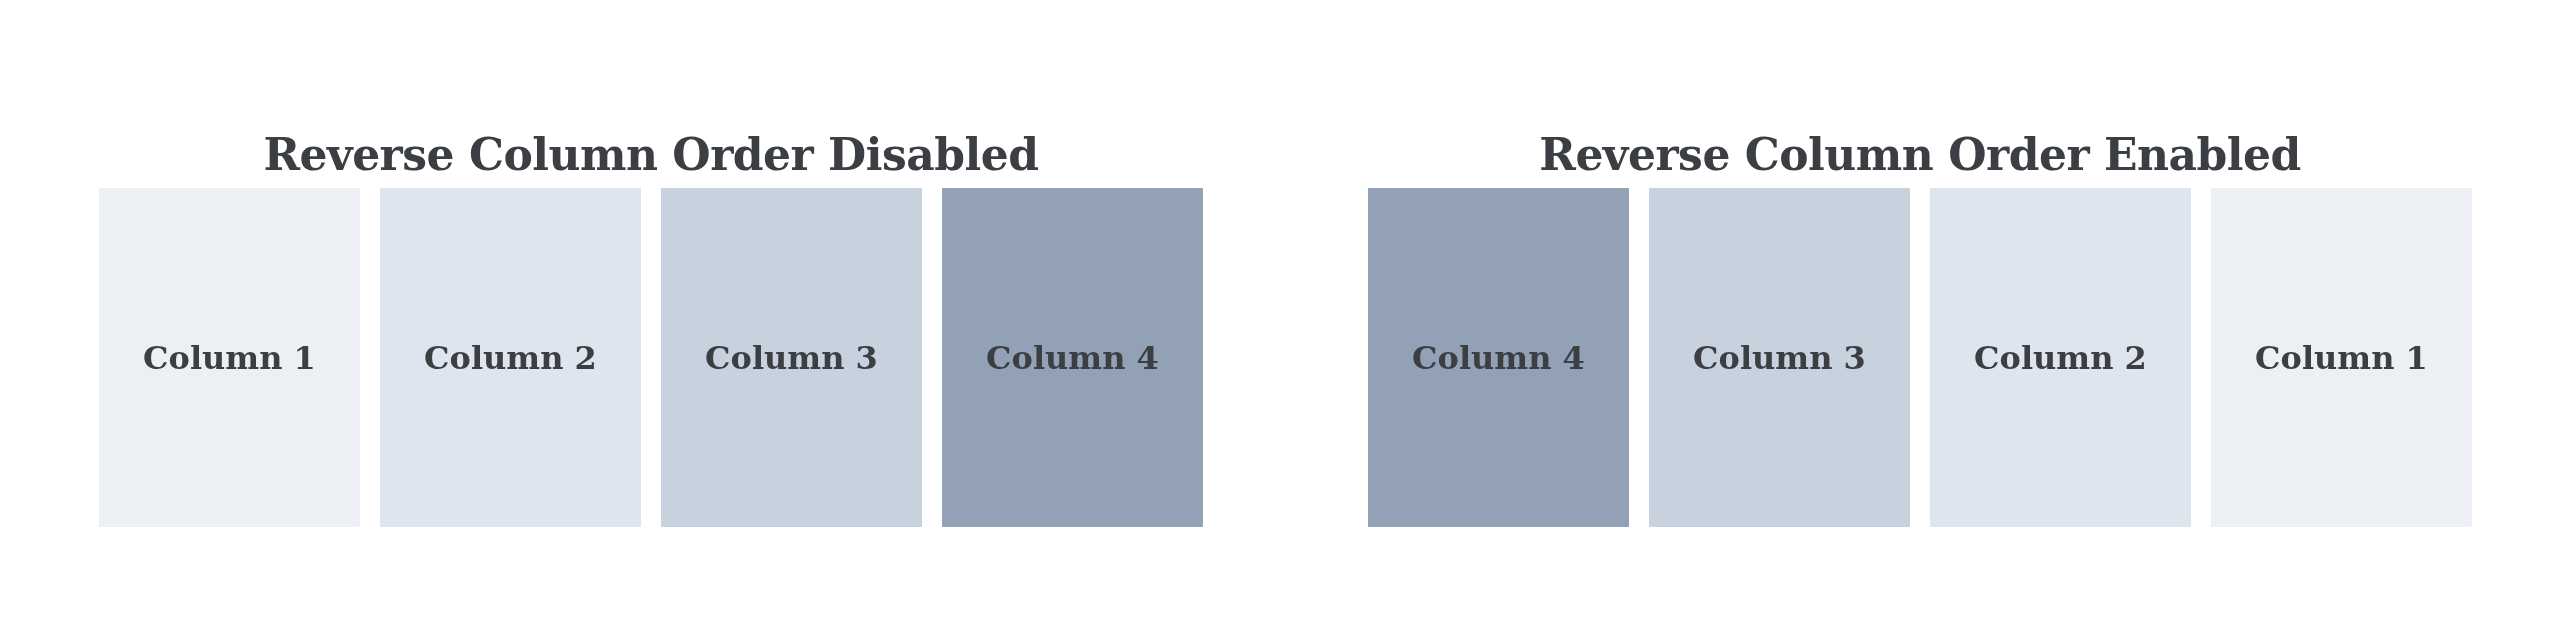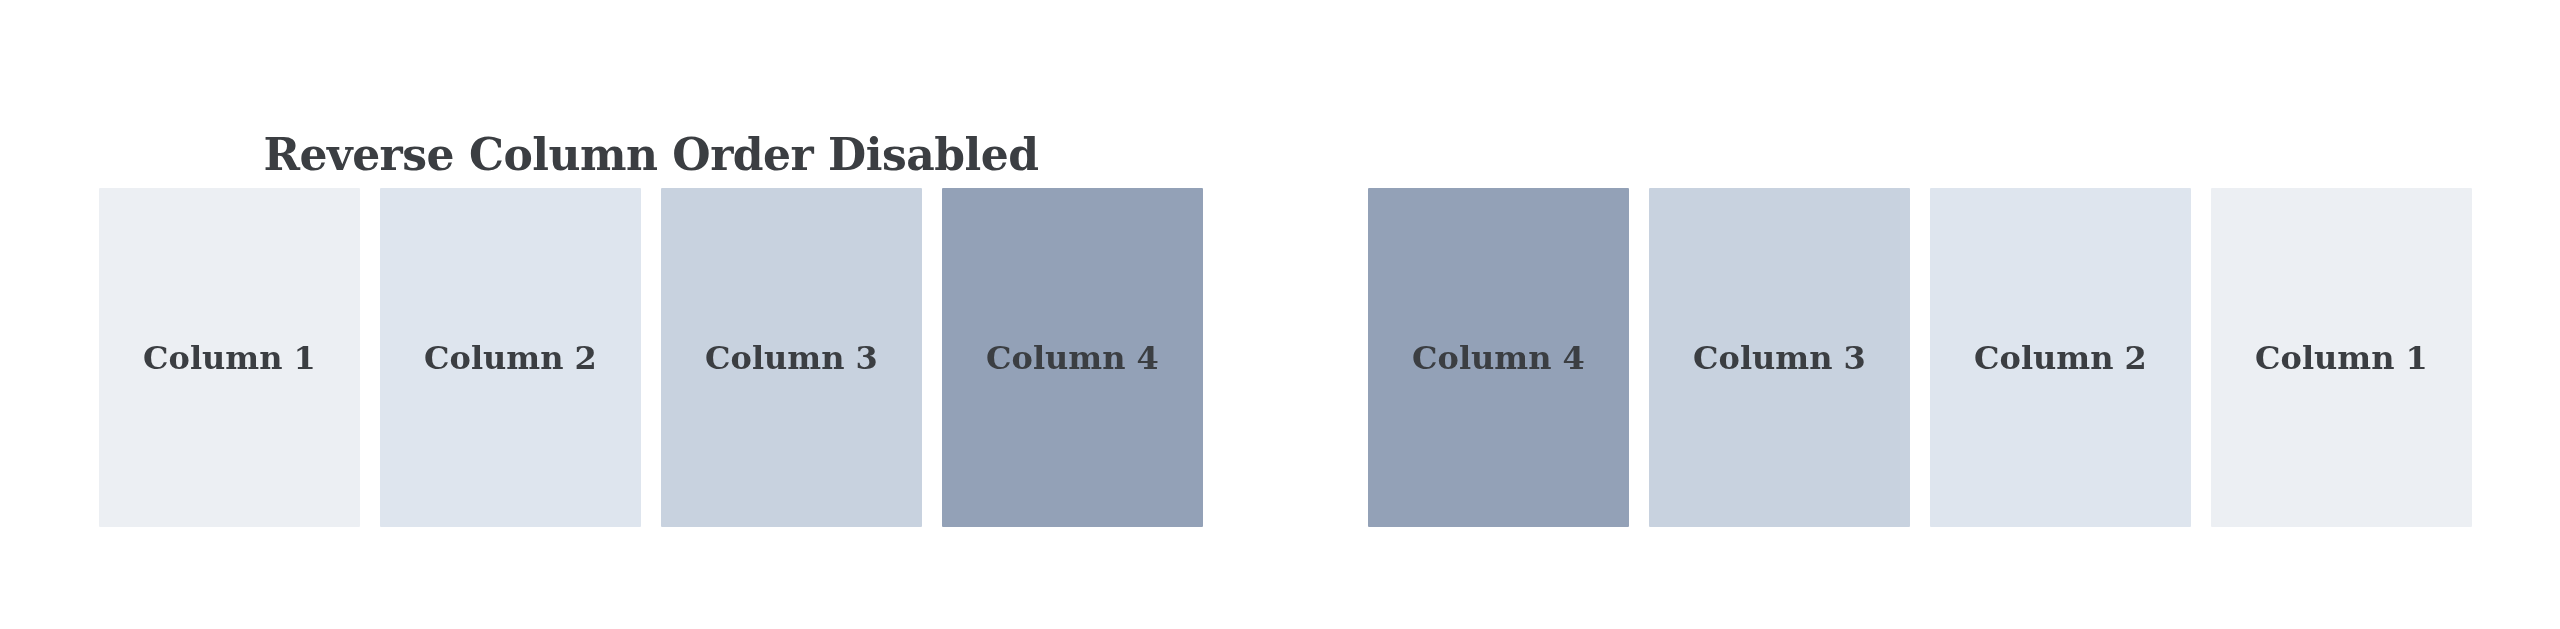--- a/index.html
+++ b/index.html
@@ -79,20 +79,21 @@
       <div class="column" style="background-color: rgb(200, 210, 223);">
         <span class="column-label">Column 3</span>
       </div>
       <div class="column" style="background-color: rgb(147, 161, 183);">
         <span class="column-label">Column 4</span>
       </div>
     </div>
   </section>
 
   <section class="group group-enabled">
+    <h2 class="group-title">Reverse Column Order Enabled</h2>
     <div class="columns-row">
       <div class="column" style="background-color: rgb(147, 161, 183);">
         <span class="column-label">Column 4</span>
       </div>
       <div class="column" style="background-color: rgb(200, 210, 223);">
         <span class="column-label">Column 3</span>
       </div>
       <div class="column" style="background-color: rgb(222, 229, 238);">
         <span class="column-label">Column 2</span>
       </div>

